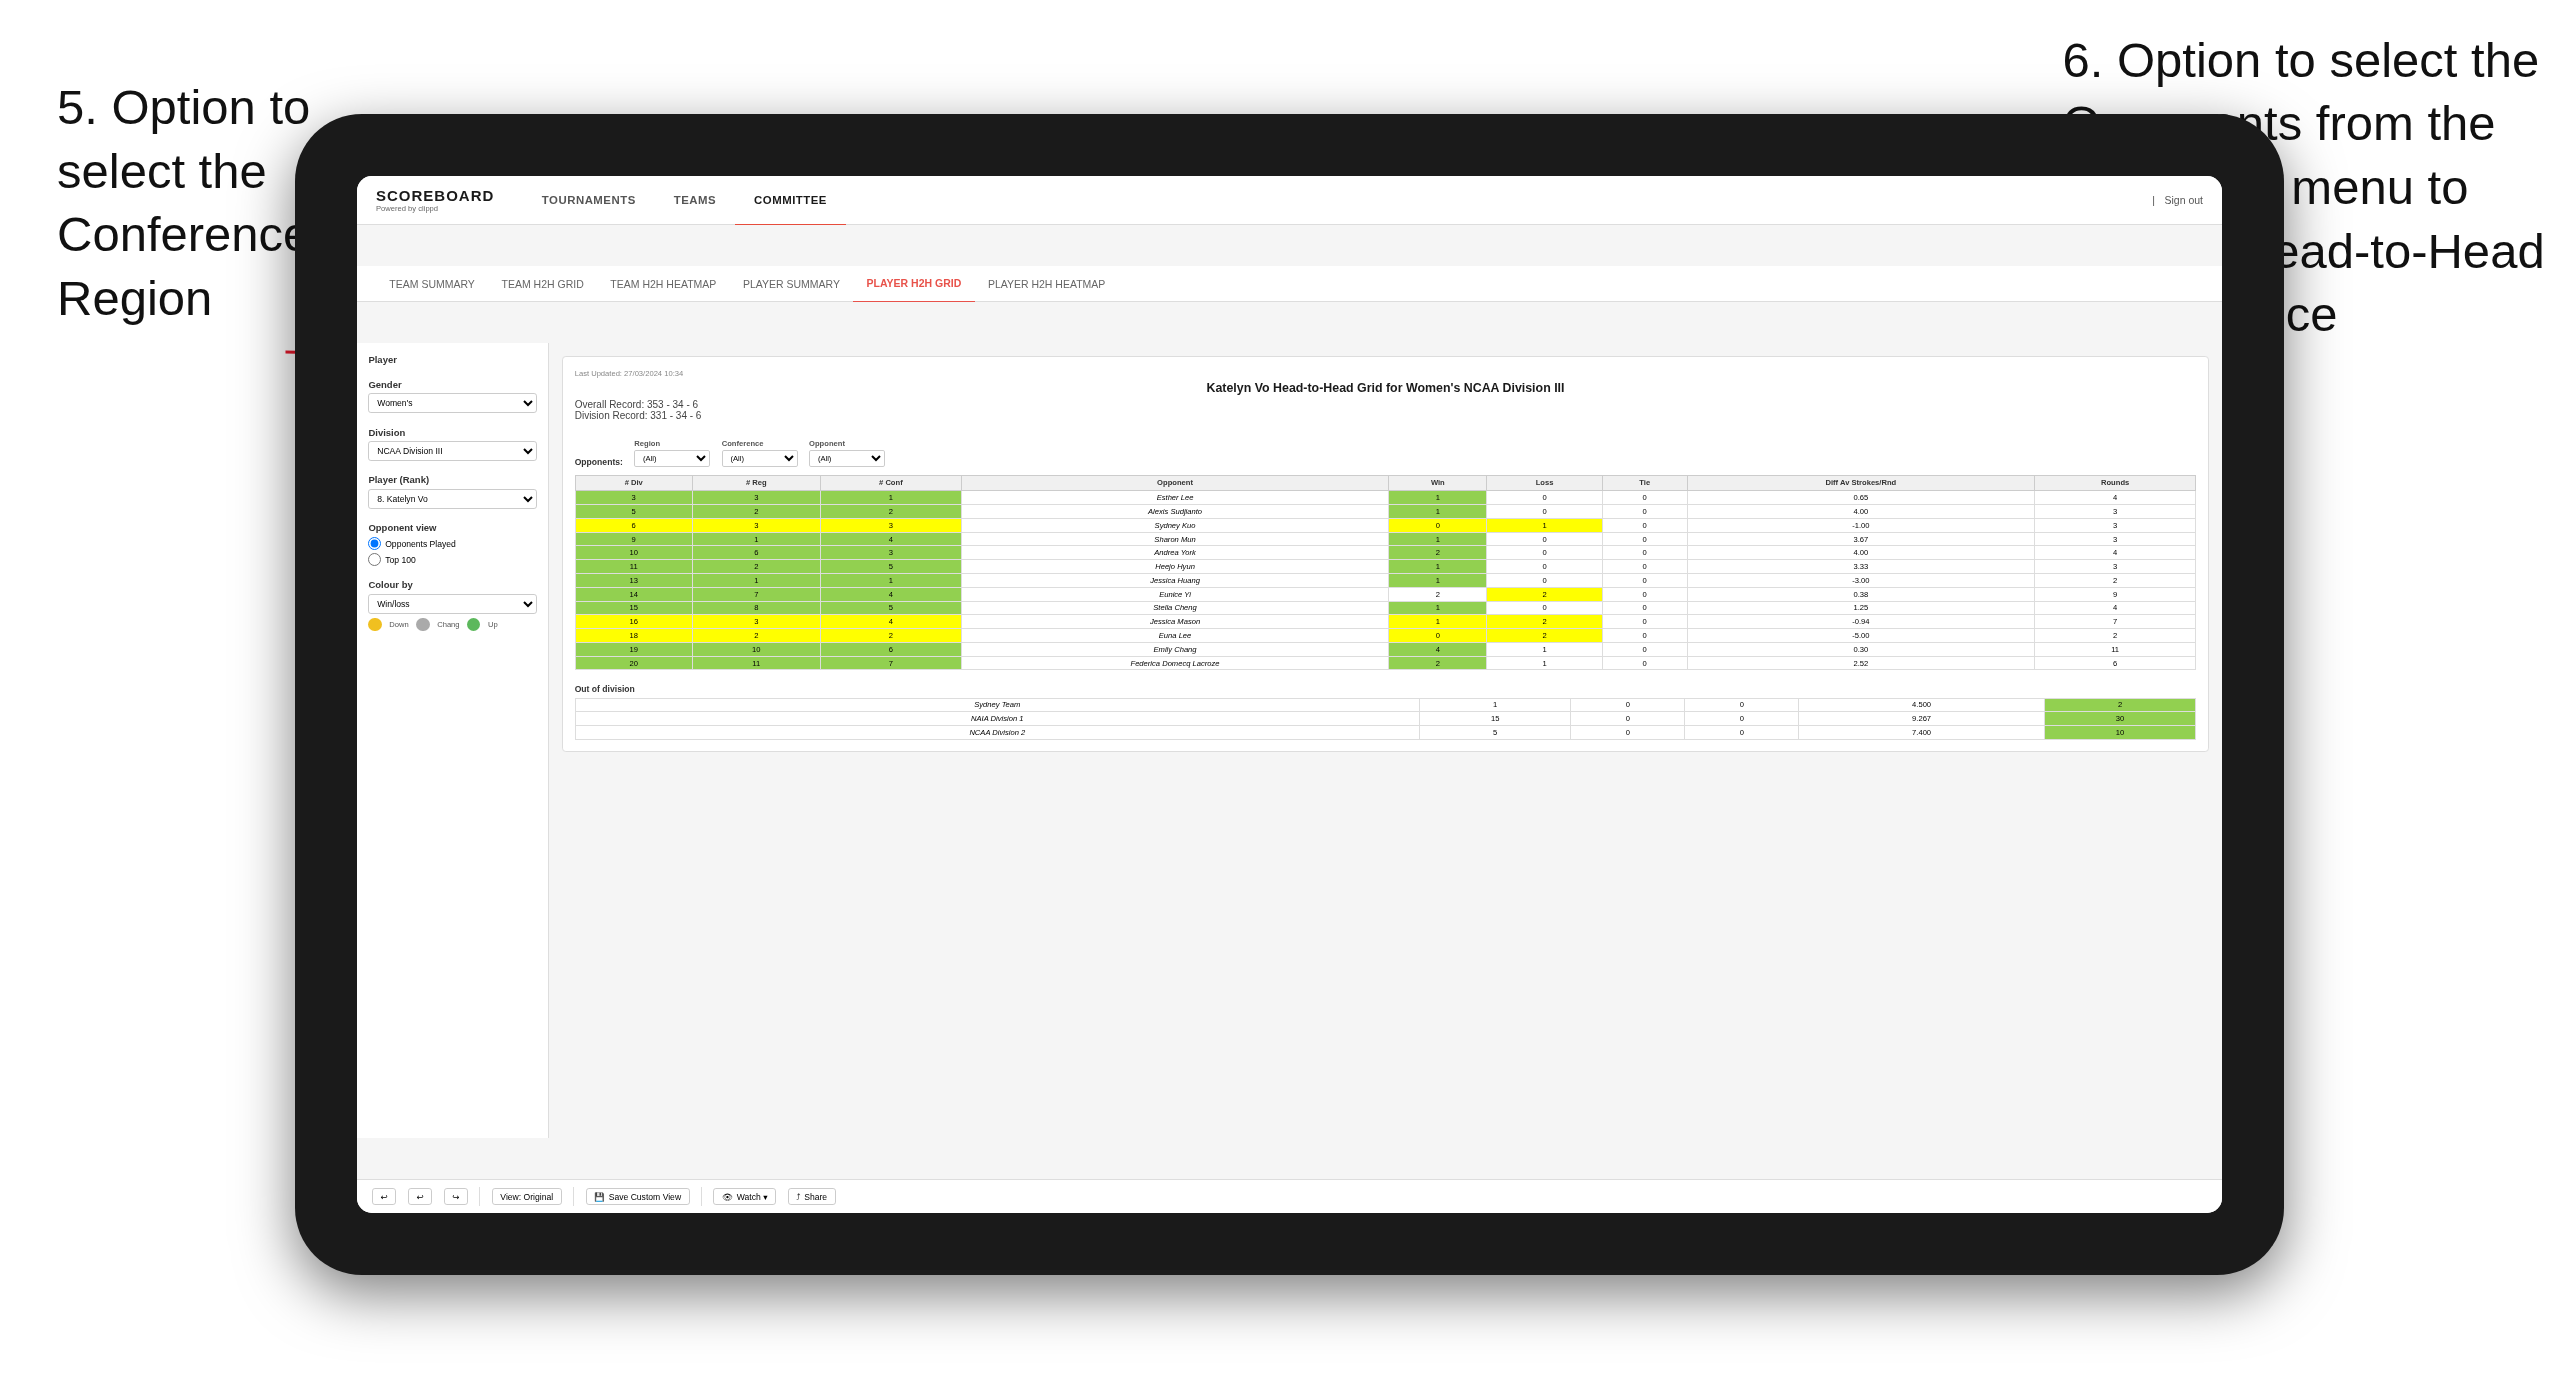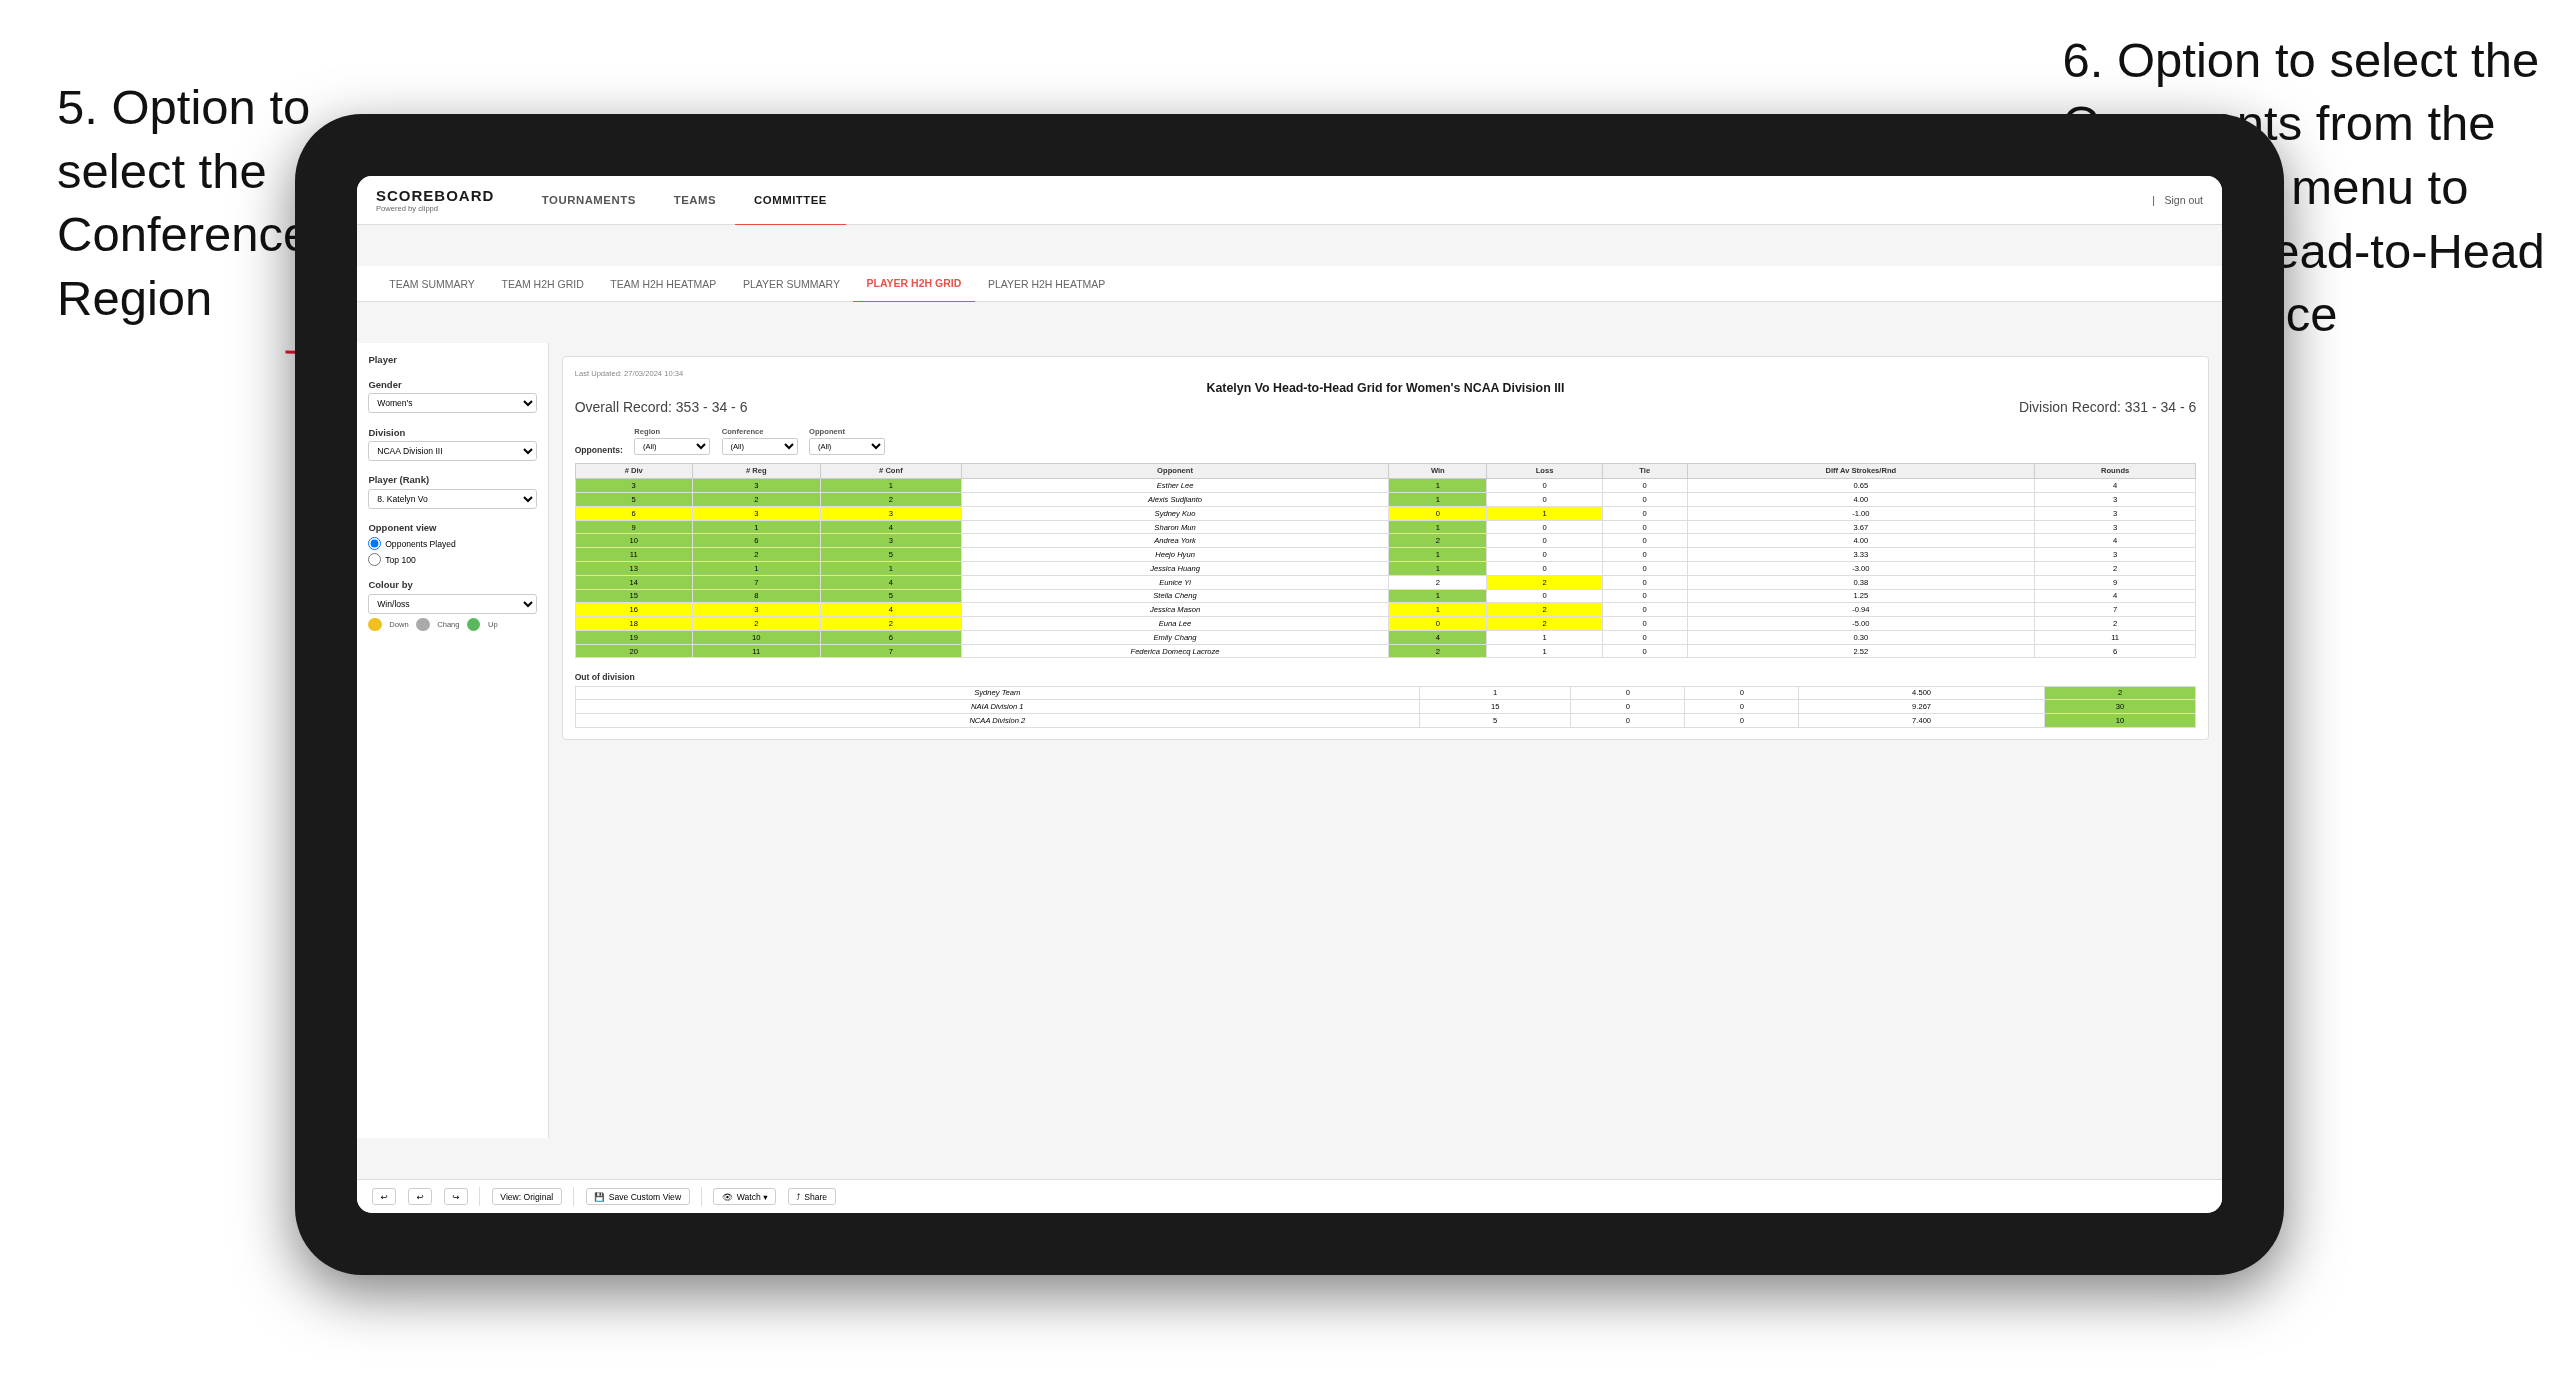--- a/index.html
+++ b/index.html
@@ -248,43 +248,43 @@
     }
 
     .report-container {
       background: #fff;
       border: 1px solid #ddd;
       border-radius: 3.8px;
       padding: 11.4px;
     }
 
     .report-header {
-      margin-bottom: 12px;
+      margin-bottom: 18px;
     }
 
     .last-updated {
       font-size: 7.6px;
       color: #888;
       margin-bottom: 3.8px;
     }
 
     .report-title {
       font-size: 12.4px;
       font-weight: 700;
       color: #1a1a1a;
       text-align: center;
       margin-bottom: 3.8px;
     }
 
     .records-row {
       display: flex;
-      justify-content: space-between;
-      font-size: 14px;
+      font-size: 10px;
       color: #444;
       margin-bottom: 7.6px;
+      flex-direction: column;
     }
 
     .filter-row {
       display: flex;
       gap: 11.4px;
       margin-bottom: 7.6px;
       align-items: flex-end;
     }
 
     .filter-group {

